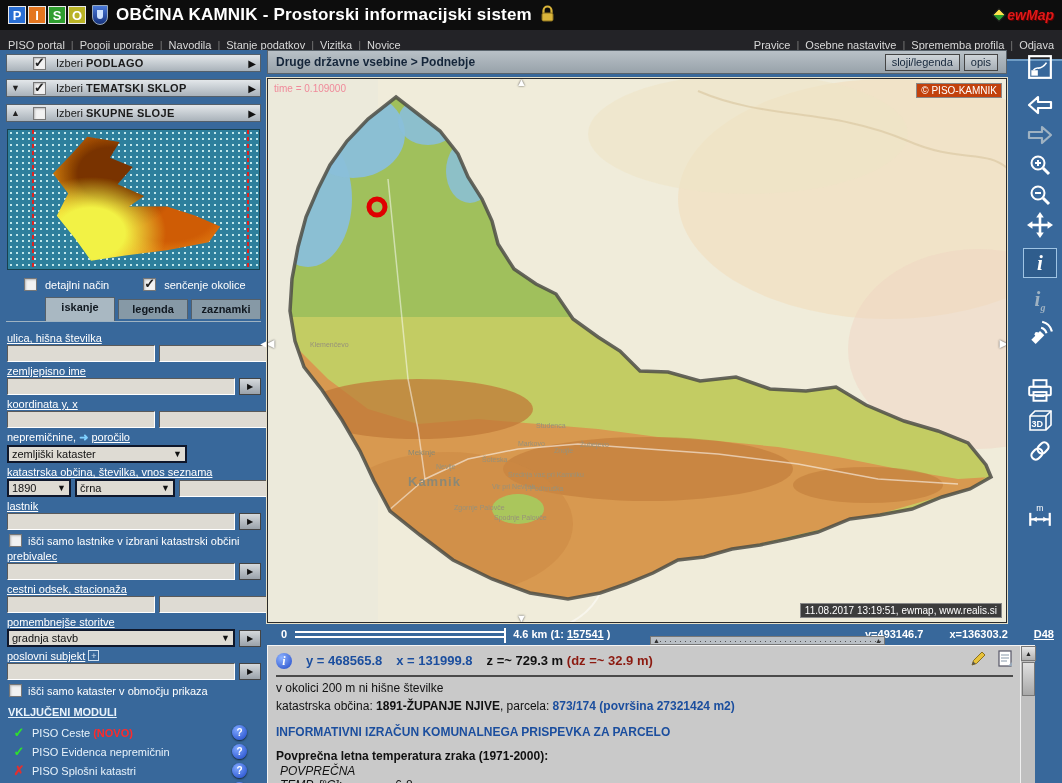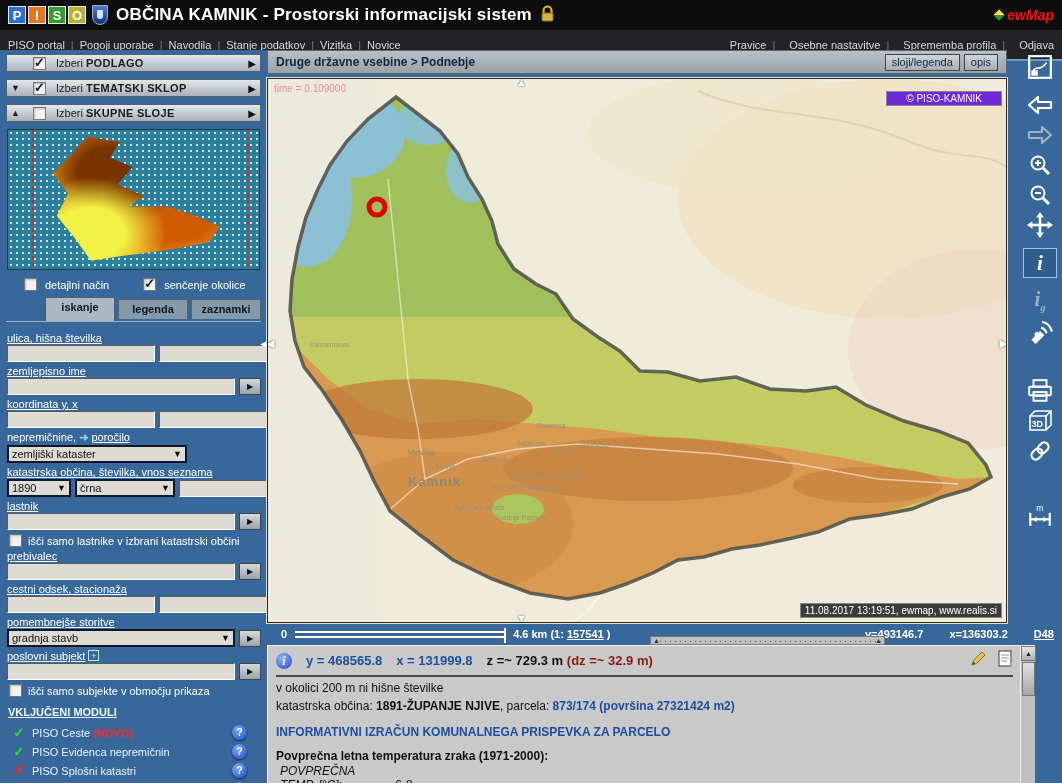--- a/index.html
+++ b/index.html
@@ -16,21 +16,21 @@
   .coat::after{content:""; position:absolute; left:4px; top:4px; width:6px; height:9px; background:#cfe3ff; border-radius:0 0 3px 3px;}
   .hdr-title { color:#fff; font-weight:bold; font-size:17px; letter-spacing:.2px; }
   .lock { margin-left:8px; }
   .brand { margin-left:auto; display:flex; align-items:center; gap:3px; }
   .brand .dia { width:10px; height:10px; background:linear-gradient(135deg,#ffe34d 50%,#2f9e2f 50%); transform:rotate(45deg); border:1px solid #222; }
   .brand b { color:#e01818; font-size:14px; font-style:italic; text-shadow:1px 1px 0 #5a0000; }
 
   
   .menubar { position:absolute; left:0; top:30px; width:1062px; height:31px; background:#232327; border-bottom:2px solid #6f9cc4; display:flex; align-items:center; padding:0 8px; color:#d9d9d9; }
   .menu-l, .menu-r { display:flex; }
-  .menu-r { margin-left:auto;gap:8px; }
+  .menu-r { margin-left:auto; }
   .mitem { color:#d9d9d9; cursor:pointer; white-space:nowrap; }
   .mitem::after { content:"|"; color:#777; margin:0 6px; }
   .menu-l .mitem:last-child::after, .menu-r .mitem:last-child::after { content:""; margin:0; }
 
   
   .sidebar { position:absolute; left:0; top:50px; width:267px; height:733px; background:#38689b; padding:4px 6px 0 6px; overflow:hidden; }
   .panelbar { height:18px; margin:0 0 7px 0; background:linear-gradient(#e3e7ea,#a9b2ba); border:1px solid #55606a; display:flex; align-items:center; padding:0 4px; }
   .ptri { width:14px; font-size:9px; color:#222; }
   .pcb { margin-right:10px; margin-left:8px; }
   .plabel { color:#1a1a1a; font-size:11px; }
@@ -84,21 +84,21 @@
 
   
   .maphdr { position:absolute; left:267px; top:50px; width:740px; height:24px; background:linear-gradient(#b9c1c7,#98a2aa); border:1px solid #5a646c; display:flex; align-items:center; padding:0 8px; }
   .crumb { font-weight:bold; color:#15263a; font-size:12px; }
   .maphdr .btns { margin-left:auto; display:flex; gap:4px; }
   .mapbtn { background:linear-gradient(#cfd5d9,#a6aeb5); border:1px solid #444; padding:1px 6px 2px 6px; color:#15263a; font-size:11px; cursor:pointer; }
 
   .mapwrap { position:absolute; left:267px; top:78px; width:740px; height:545px; border:1px solid #2a2a2a; outline:1px solid #e6e0c8; background:#f0ecda; overflow:hidden; }
   .ovl { position:absolute; font-size:10px; }
   .ovl-time { left:6px; top:4px; color:#f08a9a; }
-  .ovl-c { right:4px; top:12px; background:#6d28d9; color:#fff; padding:1px 19px; border:1px solid #888; }
+  .ovl-c { right:4px; top:4px; background:#c2410c; color:#fff; padding:1px 4px; border:1px solid #888; }
   .ovl-stamp { right:4px; bottom:4px; background:#3c3c3c; color:#fff; padding:1px 4px; border:1px solid #888; }
   .pan { position:absolute; color:#fff; text-shadow:0 0 2px #333; font-size:11px; cursor:pointer; }
 
   
   .toolbar { position:absolute; left:1018px; top:52px; width:44px; height:560px; display:flex; flex-direction:column; align-items:center; }
   .tbtn { width:34px; height:30px; display:flex; align-items:center; justify-content:center; cursor:pointer; }
   .tbtn.sel-i { border:1px solid #9fc4e4; background:#2f5d8d; }
   .gap8 { height:8px; } .gap22 { height:22px; } .gap34{ height:34px; }
   .i-it { font-family:"Liberation Serif", serif; font-style:italic; font-weight:bold; font-size:21px; color:#fff; line-height:1; }
   .i-it.gray { color:#9fb2c2; } .i-it sub { font-size:10px; }
@@ -296,21 +296,21 @@
       <span class="flabel" style="text-decoration:none;">
         <span style="text-decoration:underline;">poslovni subjekt</span>
         <span class="plusbox">+</span>
       </span>
       <div class="frow">
         <input class="inp" style="">
         <div class="gobtn">▶</div>
       </div>
       <div class="cbrow">
         <span class="cbx"></span>
-        <span>išči samo subjekte v območju prikaza</span>
+        <span>išči samo kataster v območju prikaza</span>
       </div>
     </div>
 
     <div class="mods">
       <span class="mhead">VKLJUČENI MODULI</span>
       <div class="modrow">
         <span class="mico ok">✓</span>
         <span class="mlbl"><span>PISO Ceste</span> <span class="novo">(NOVO)</span></span>
         <span class="qbadge">?</span>
       </div>

